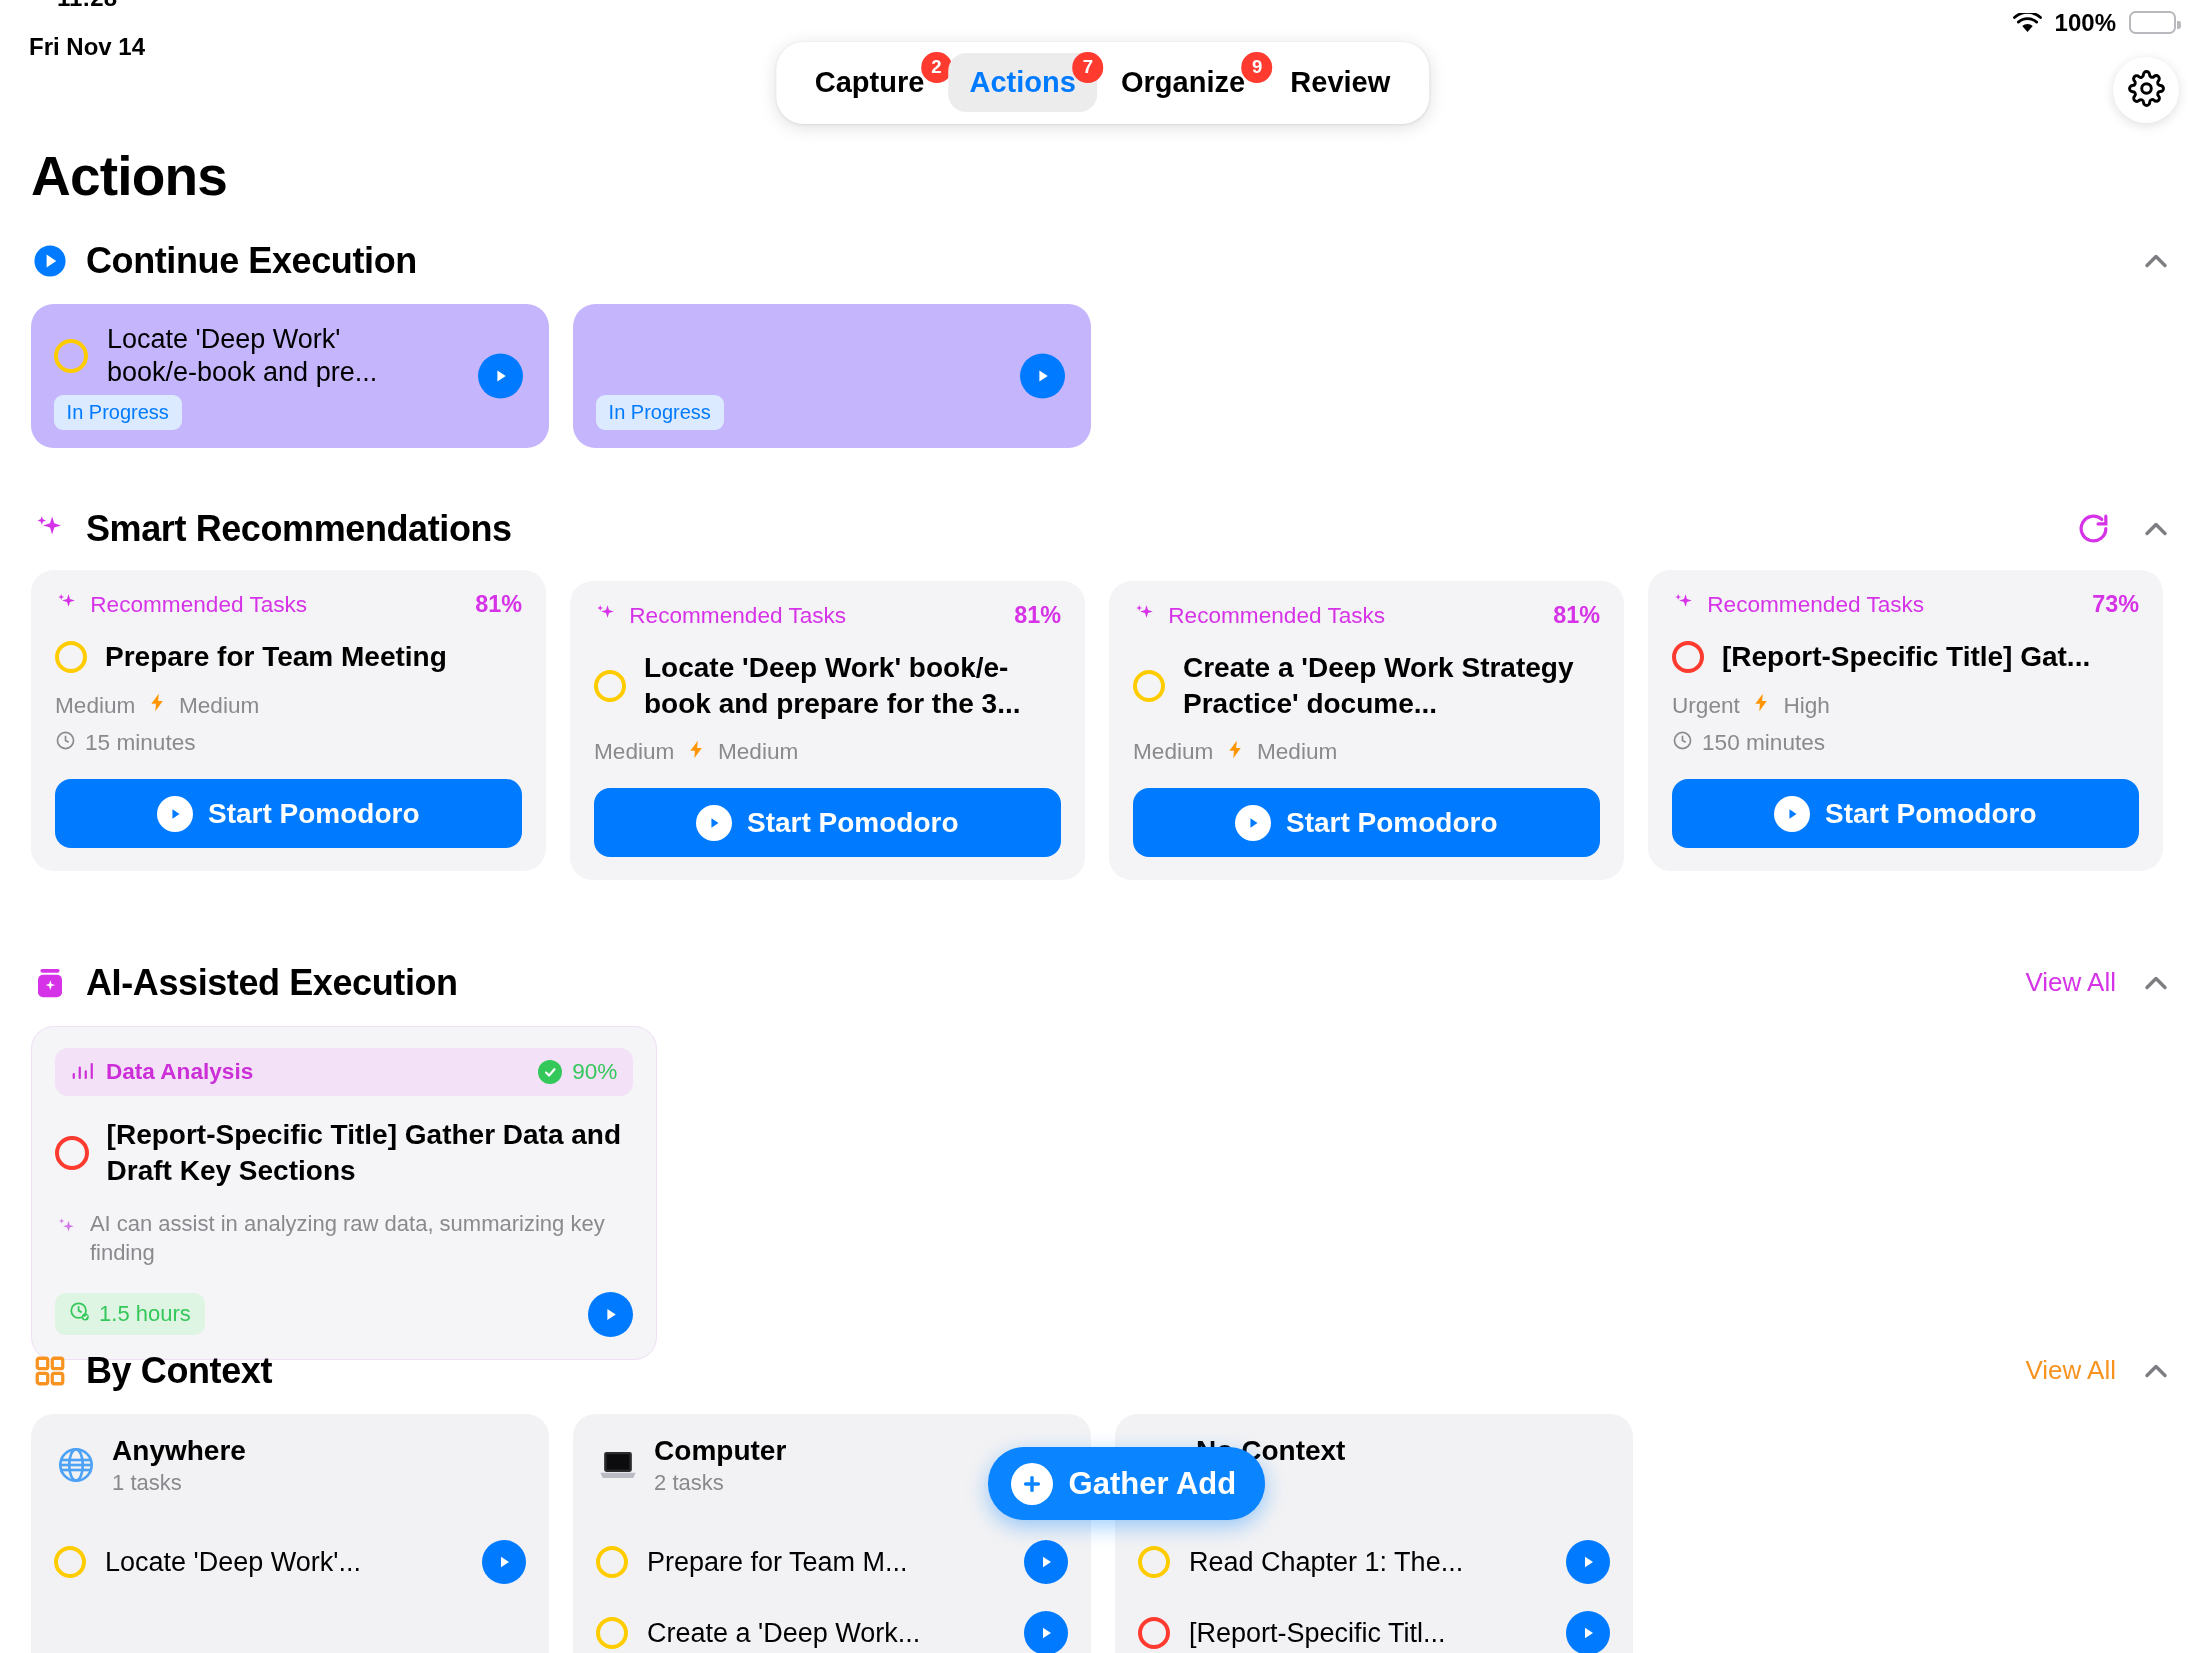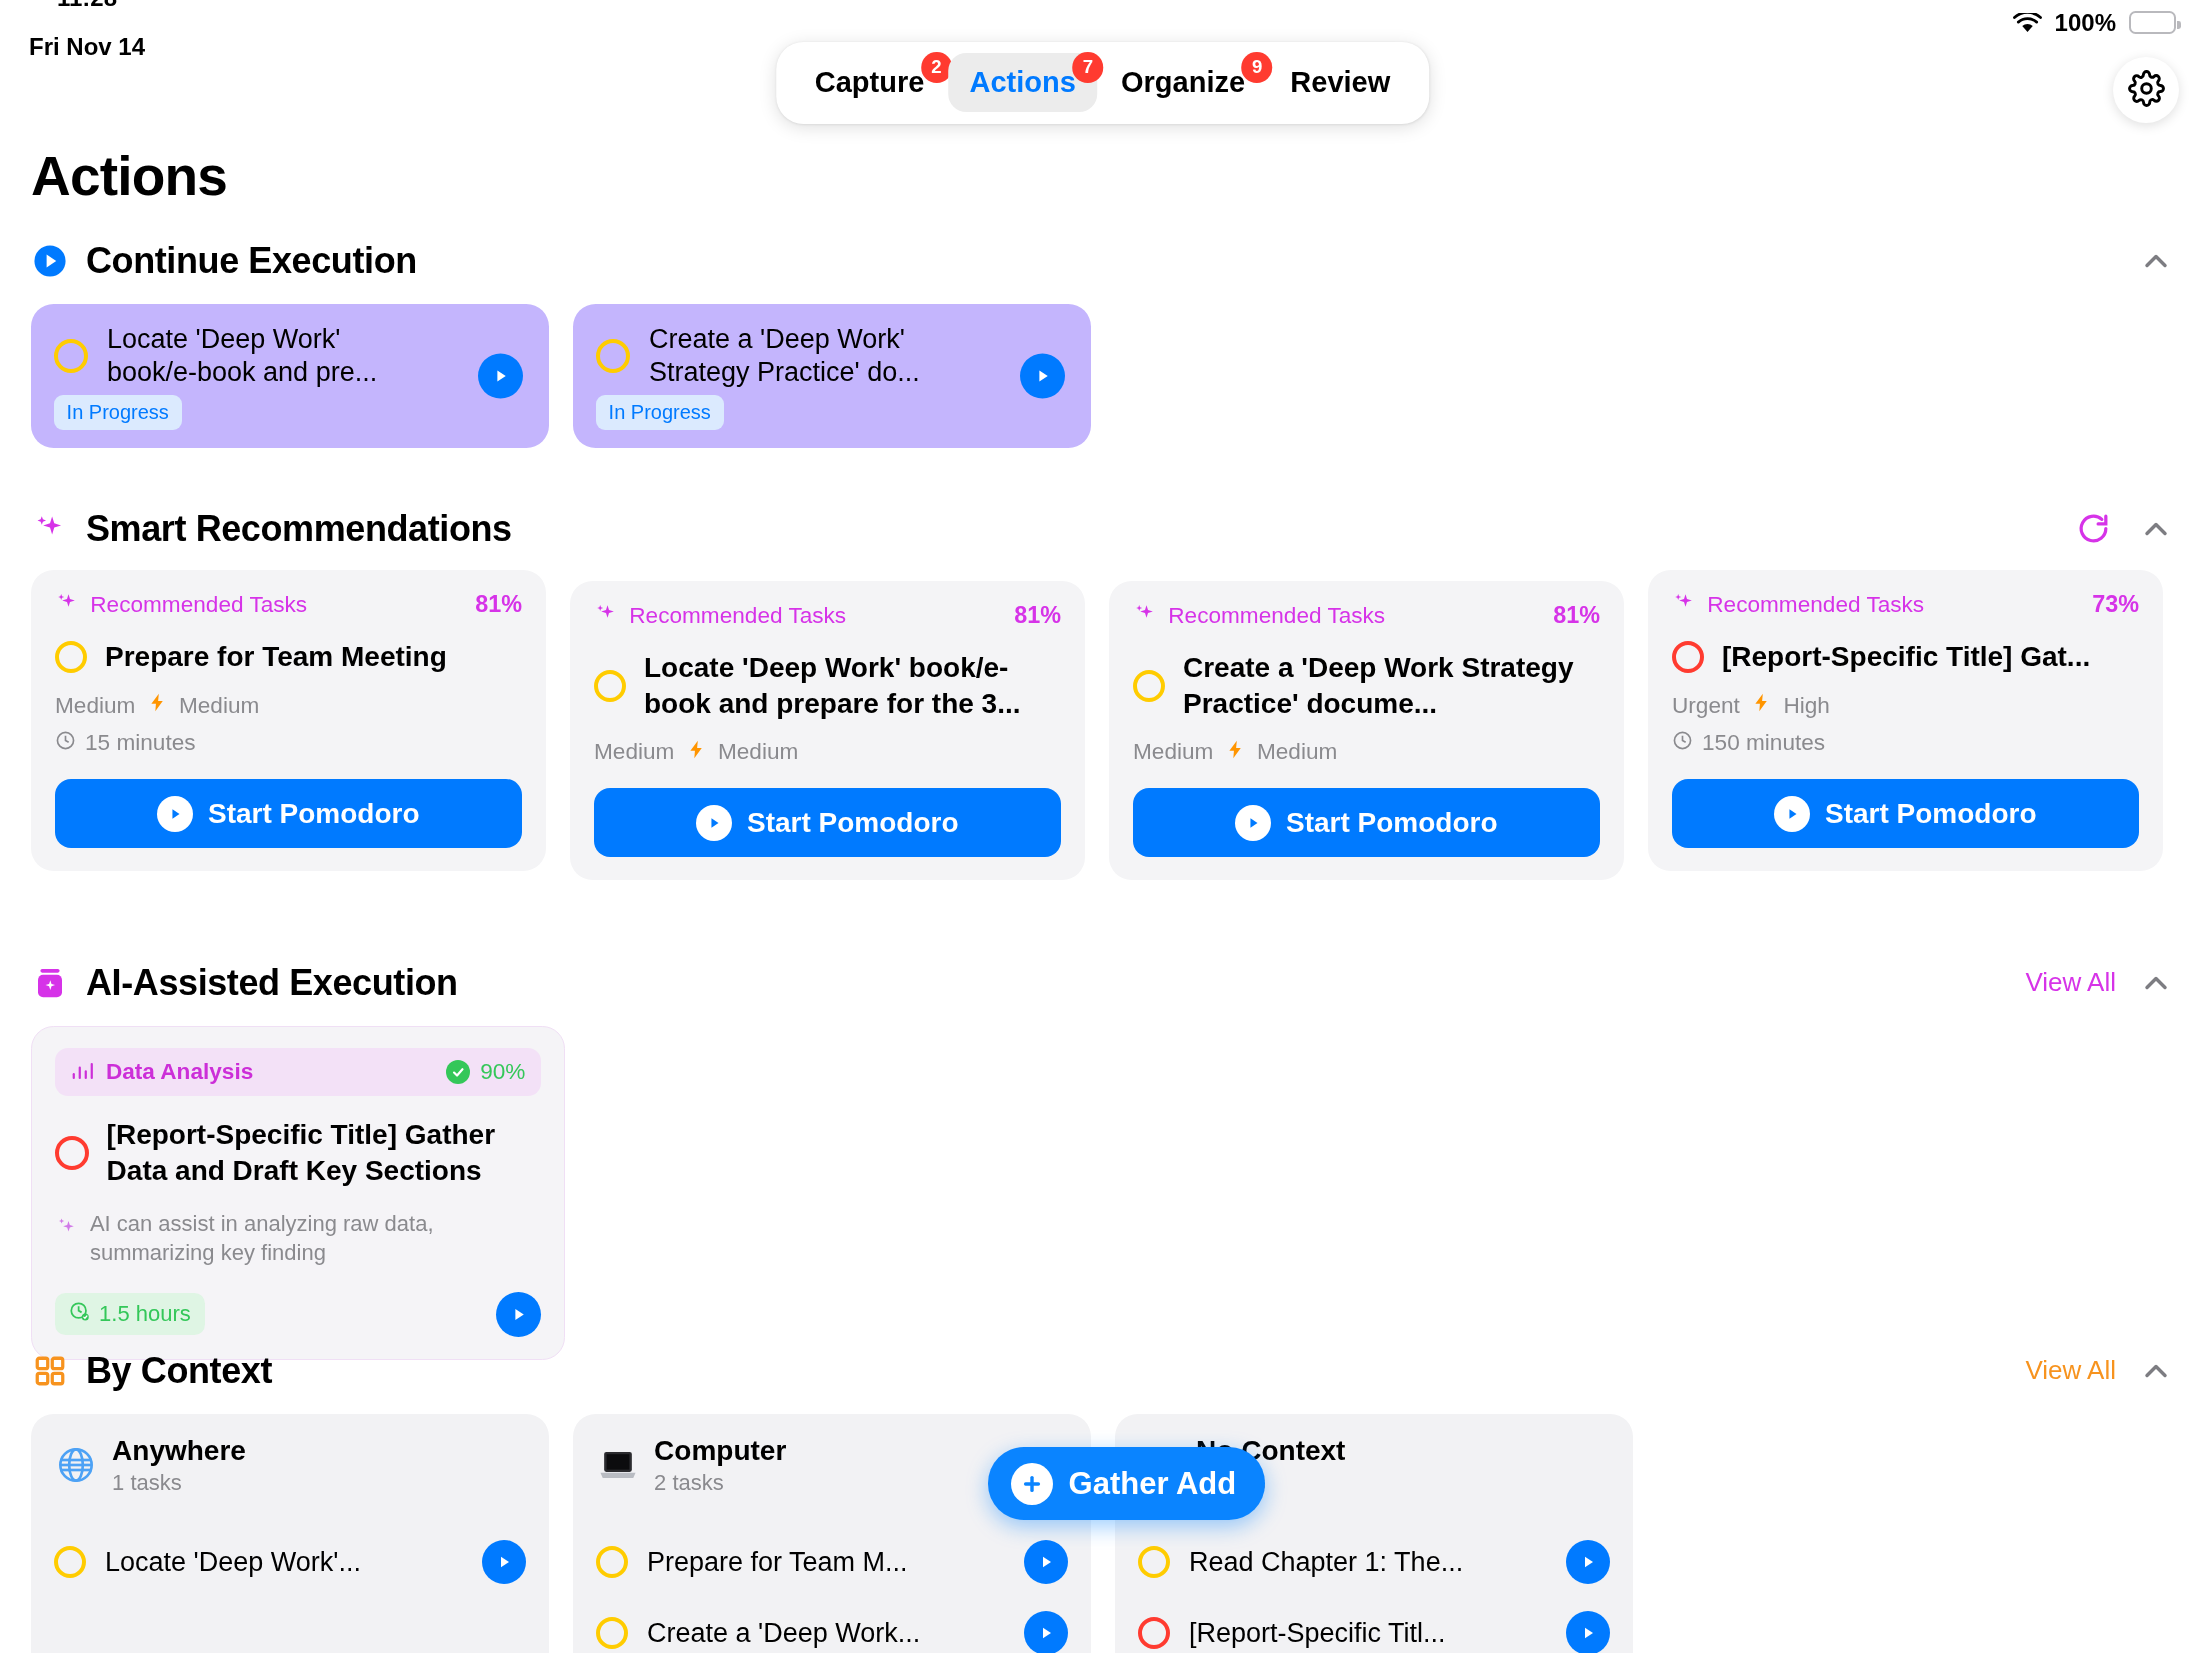--- a/index.html
+++ b/index.html
@@ -120,21 +120,21 @@
   .pomodoro-btn{
     margin-top:22.6px; width:100%; height:69px; background:#007aff; border-radius:16px;
     display:flex; align-items:center; justify-content:center; gap:14.5px;
     color:#fff; font-size:28px; font-weight:600;
   }
   .pom-ico{ width:36px; height:36px; border-radius:50%; background:#fff;
     display:flex; align-items:center; justify-content:center; }
 
   
   .ai-card{
-    width:534px; background:#f5f4f7; border:1.6px solid #f0dff5; border-radius:22.6px;
+    width:626px; background:#f5f4f7; border:1.6px solid #f0dff5; border-radius:22.6px;
     padding:21px 22.6px 22.6px; position:relative; flex:none;
   }
   .ai-pill{
     background:#f3e1f7; border-radius:13px; padding:11.3px 16px;
     display:flex; align-items:center;
   }
   .ai-pill-label{ font-size:22.6px; font-weight:600; color:#cc2fd8; margin-left:11.3px; }
   .ai-pill-right{ margin-left:auto; display:flex; align-items:center; gap:9.7px;
     font-size:22.6px; font-weight:500; color:#34c759; }
   .check-dot{ width:24px; height:24px; border-radius:50%; background:#34c759;
@@ -251,24 +251,20 @@
         </div>
         <span class="ce-badge">In Progress</span>
         <span class="play-btn ce-play">
           <svg width="21" height="21" viewBox="0 0 24 24">
               <path d="M8.4 5.6 18 12l-9.6 6.4z" fill="#fff"></path>
             </svg>
         </span>
       </div>
 
       <div class="ce-card">
-        <div class="ce-top">
-          <span class="circle c-yellow" style="width:34px;height:34px;"></span>
-          <span class="ce-title">Create a 'Deep Work' Strategy Practice' do...</span>
-        </div>
         <span class="ce-badge">In Progress</span>
         <span class="play-btn ce-play">
           <svg width="21" height="21" viewBox="0 0 24 24">
               <path d="M8.4 5.6 18 12l-9.6 6.4z" fill="#fff"></path>
             </svg>
         </span>
       </div>
 
     </div>
   </div>

